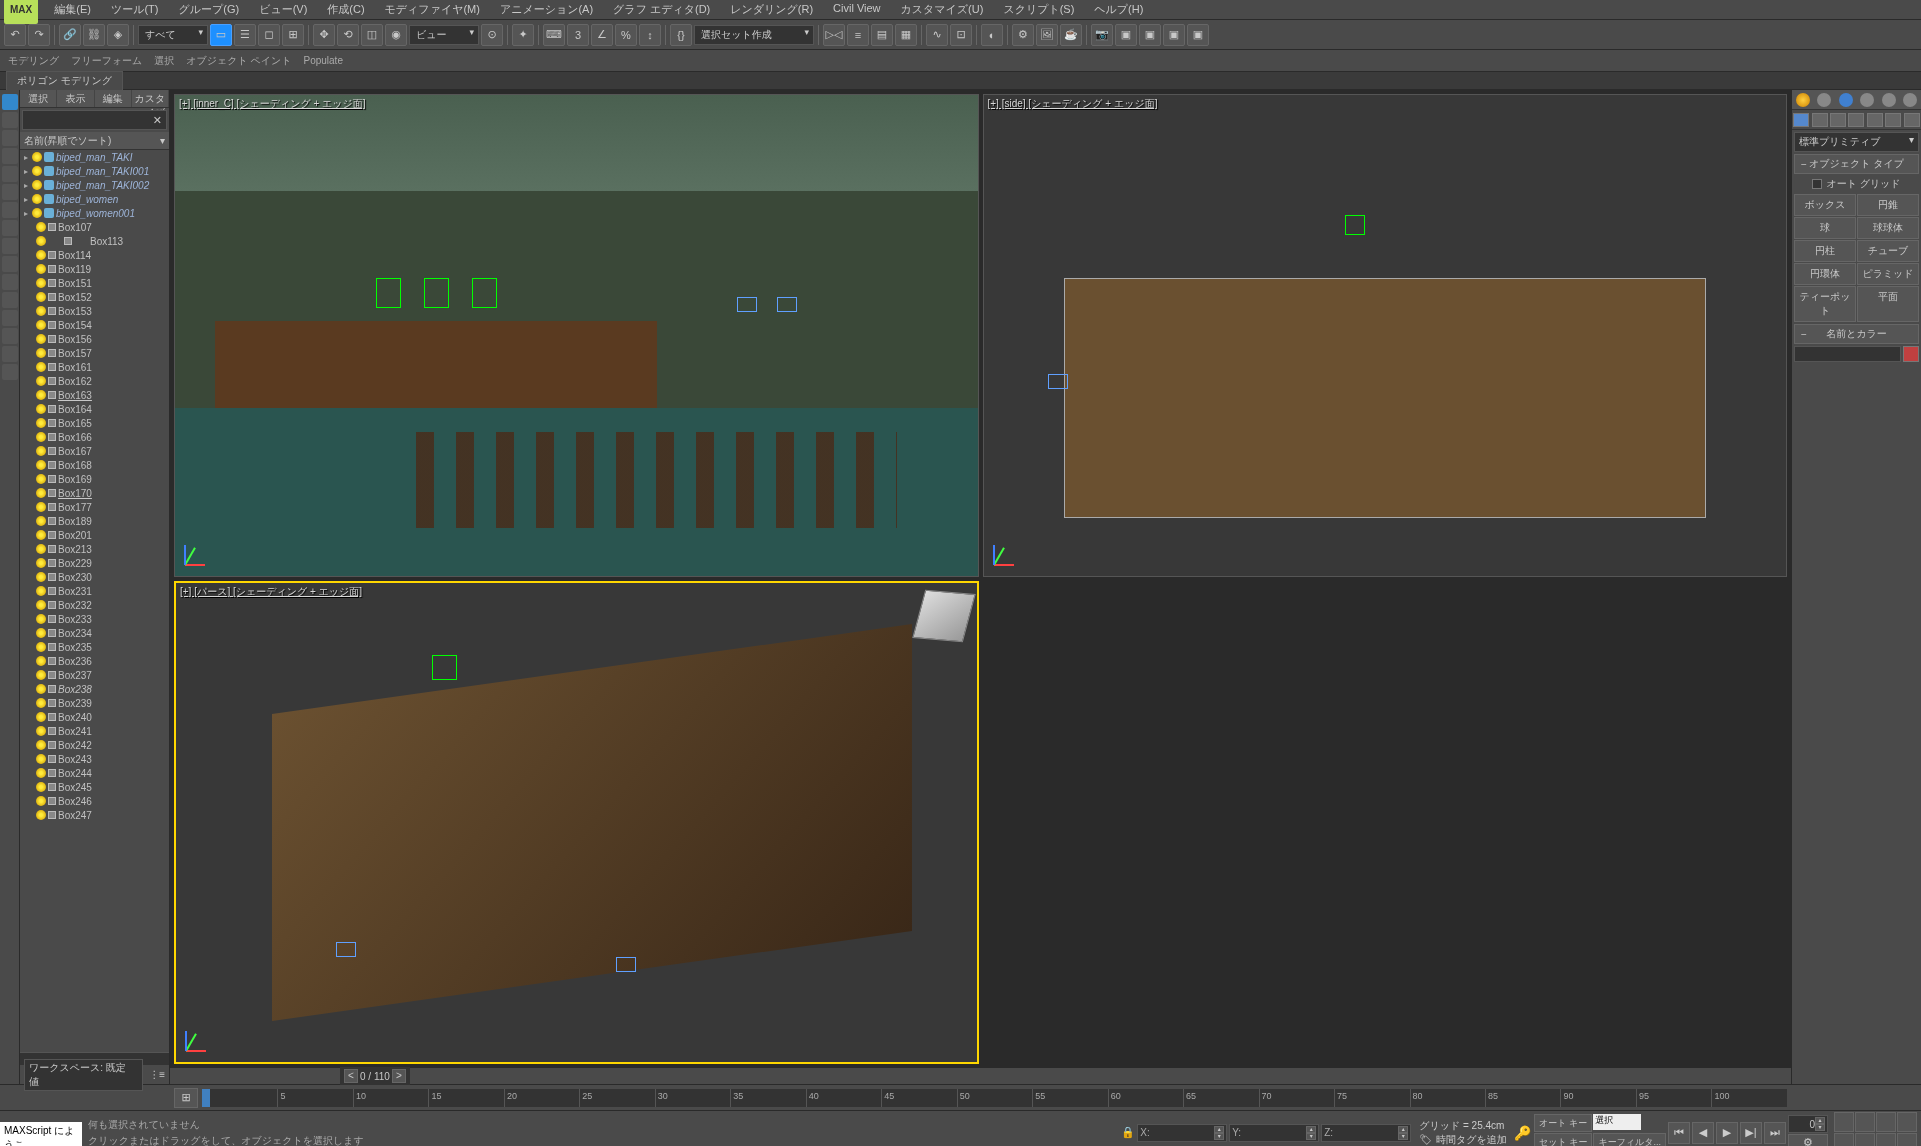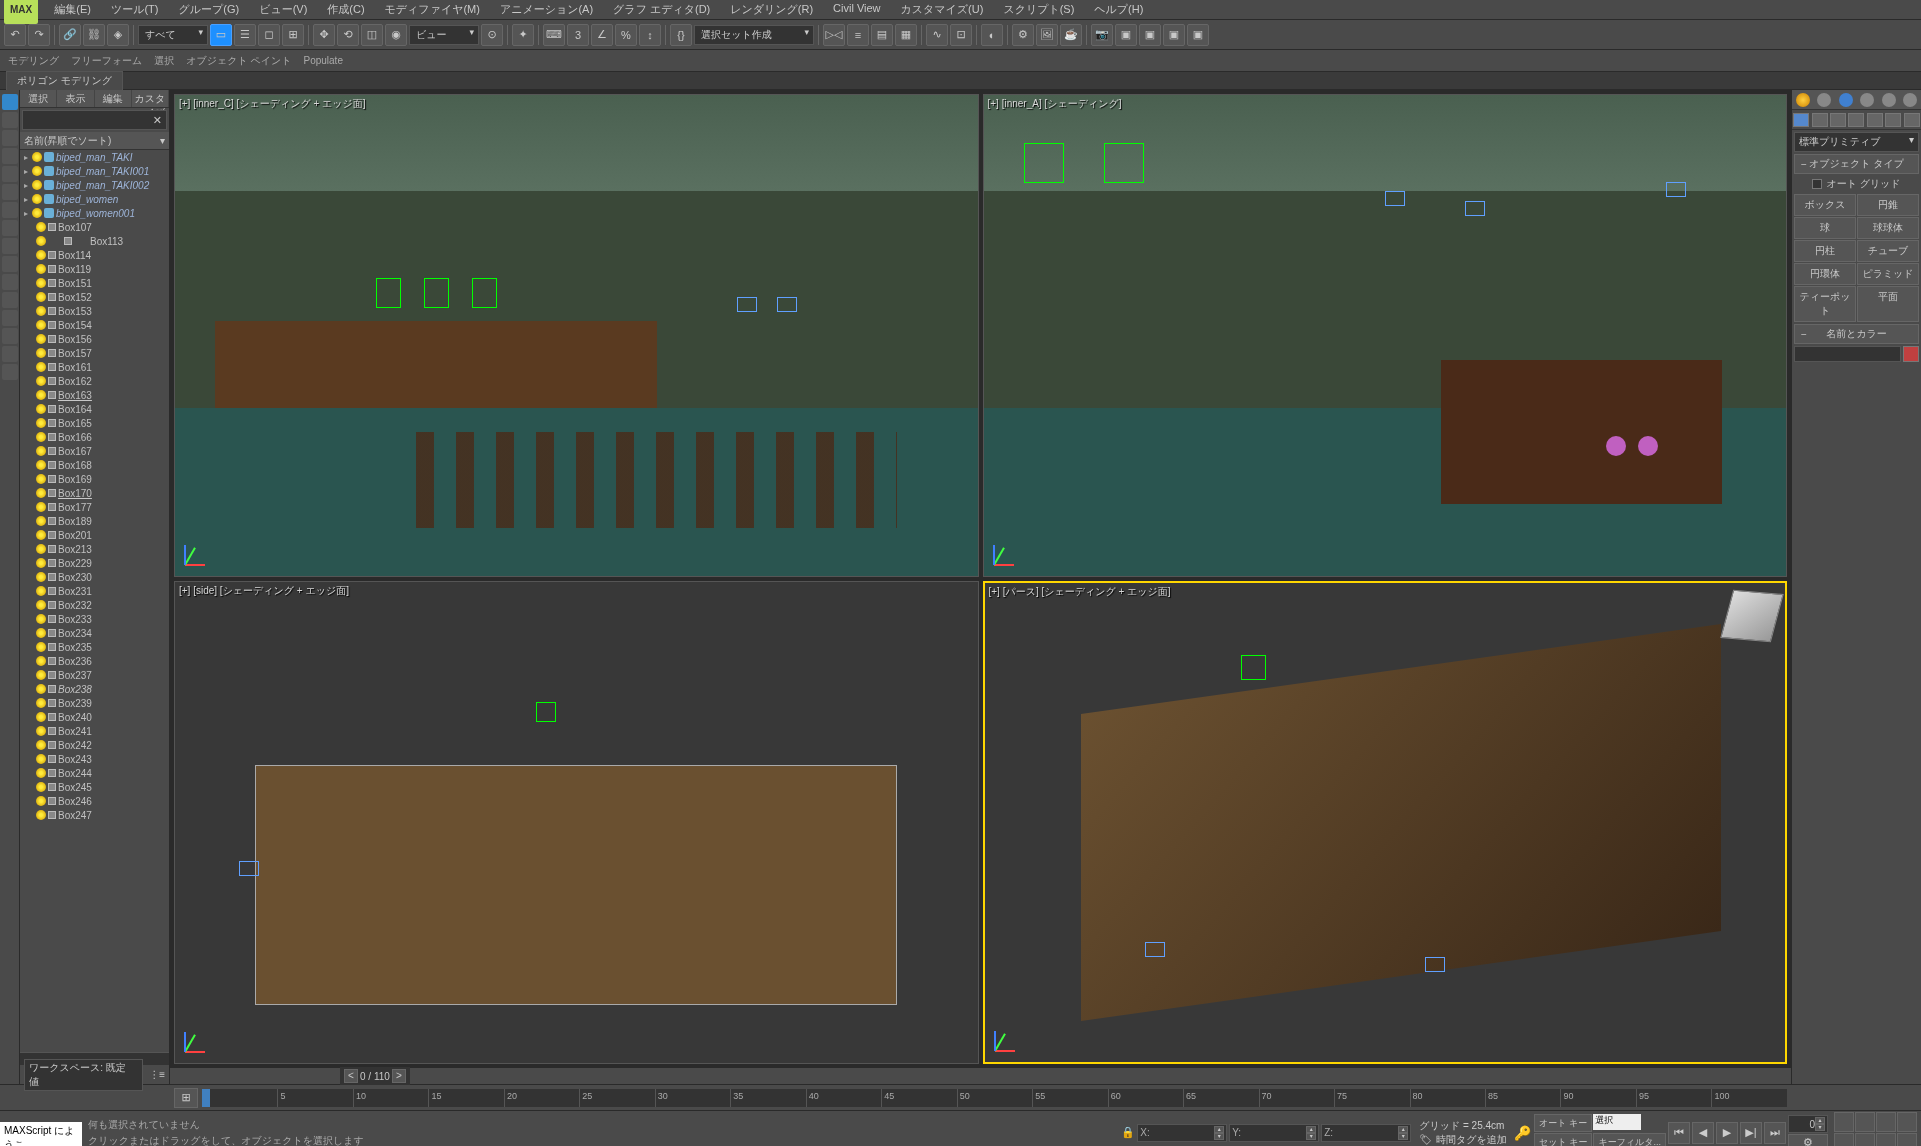--- a/index.html
+++ b/index.html
@@ -33,21 +33,21 @@
 .tree-icon-biped { width: 10px; height: 10px; background: #6ab0d8; border-radius: 2px; flex-shrink: 0; }
 .tree-icon-box { width: 8px; height: 8px; background: #888; border: 1px solid #bbb; flex-shrink: 0; }
 .tree-label { white-space: nowrap; color: #c0c0c0; }
 .tree-label.italic { font-style: italic; color: #9db4d8; }
 .scene-scrollbar { height: 12px; background: #333; border-top: 1px solid #555; position: relative; }
 .workspace-bar { height: 20px; background: #4a4a4a; border-top: 1px solid #333; display: flex; align-items: center; padding: 0 4px; font-size: 10px; gap: 6px; justify-content: space-between;}
 .workspace-select { background: #333; border: 1px solid #555; padding: 1px 12px 1px 4px; color: #ccc; font-size: 10px; position: relative; }
 .viewport-area { flex: 1; background: #2a2a2a; display: grid; grid-template-columns: 1fr 1fr; grid-template-rows: 1fr 1fr; gap: 4px; padding: 4px; }
 .viewport { background: #3a5a5a; position: relative; border: 1px solid #555; overflow: hidden; }
 .viewport.active { border: 2px solid #ffd700; }
-.viewport-label { position: absolute; top: 2px; left: 4px; color: #d8d8d8; font-size: 10px; z-index: 10; text-shadow: 1px 1px 1px #000; }
+.viewport-label { position: absolute; top: 2px; left: 4px; color: #d8d8d8; font-size: 10px; z-index: 10; text-shadow: 1px 1px 1px #000; text-decoration: underline; }
 .vp-scene { position: absolute; inset: 0; }
 .vp-axis { position: absolute; bottom: 6px; left: 6px; width: 40px; height: 40px; }
 .vp-axis .ax { position: absolute; width: 20px; height: 2px; transform-origin: left center; }
 .vp-axis .ax-x { background: #ff4040; bottom: 4px; left: 4px; }
 .vp-axis .ax-y { background: #40ff40; bottom: 4px; left: 4px; transform: rotate(-60deg); }
 .vp-axis .ax-z { background: #4080ff; bottom: 4px; left: 4px; transform: rotate(-90deg); }
 .right-panel { width: 130px; background: #4a4a4a; border-left: 1px solid #2a2a2a; display: flex; flex-direction: column; }
 .rp-category-icons { display: flex; justify-content: space-around; height: 20px; align-items: center; background: #555; border-bottom: 1px solid #333; }
 .rp-cat-ic { width: 14px; height: 14px; border-radius: 50%; background: #888; cursor: pointer; }
 .rp-cat-ic.sun { background: radial-gradient(circle,#ffd040,#cc8000); }
@@ -497,39 +497,20 @@
           <div class="wire-blue" style="top:42%;left:70%;"></div>
           <div class="wire-blue" style="top:42%;left:75%;"></div>
         </div>
         <div class="vp-axis">
             <div class="ax ax-x"></div>
             <div class="ax ax-y"></div>
             <div class="ax ax-z"></div>
           </div>
       </div>
       <div class="viewport">
-        <div class="viewport-label">[+] [inner_A] [シェーディング]</div>
-        <div class="vp-scene scene-interior-1">
-          <div class="scene-floor"></div>
-          <div style="position:absolute;bottom:15%;right:8%;width:35%;height:30%;background:#4a2a18;"></div>
-          <div class="wire-box" style="top:10%;left:5%;width:40px;height:40px;"></div>
-          <div class="wire-box" style="top:10%;left:15%;width:40px;height:40px;"></div>
-          <div class="wire-blue" style="top:20%;left:50%;"></div>
-          <div class="wire-blue" style="top:22%;left:60%;"></div>
-          <div class="wire-blue" style="top:18%;left:85%;"></div>
-          <div style="position:absolute;bottom:25%;right:20%;width:20px;height:20px;background:#c060c0;border-radius:50%;"></div>
-          <div style="position:absolute;bottom:25%;right:16%;width:20px;height:20px;background:#c060c0;border-radius:50%;"></div>
-        </div>
-        <div class="vp-axis">
-            <div class="ax ax-x"></div>
-            <div class="ax ax-y"></div>
-            <div class="ax ax-z"></div>
-          </div>
-      </div>
-      <div class="viewport">
         <div class="viewport-label">[+] [side] [シェーディング + エッジ面]</div>
         <div class="vp-scene scene-dark">
           <div class="scene-building" style="top:38%;bottom:12%;"></div>
           <div class="wire-box" style="top:25%;left:45%;width:20px;height:20px;"></div>
           <div class="wire-blue" style="top:58%;left:8%;"></div>
         </div>
         <div class="vp-axis">
             <div class="ax ax-x"></div>
             <div class="ax ax-y"></div>
             <div class="ax ax-z"></div>

